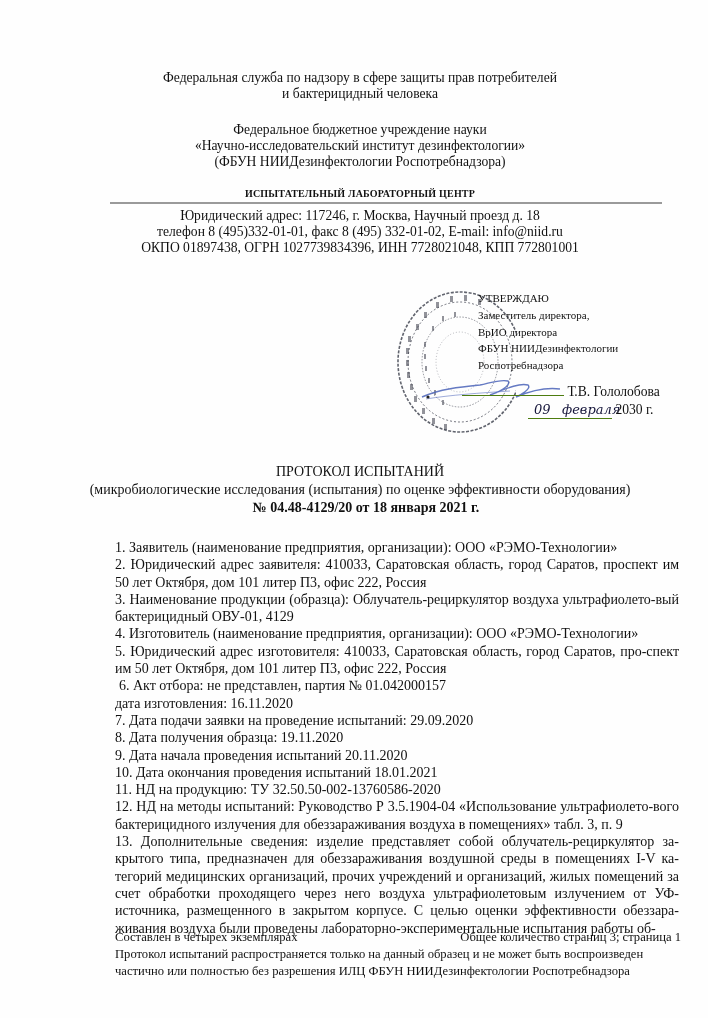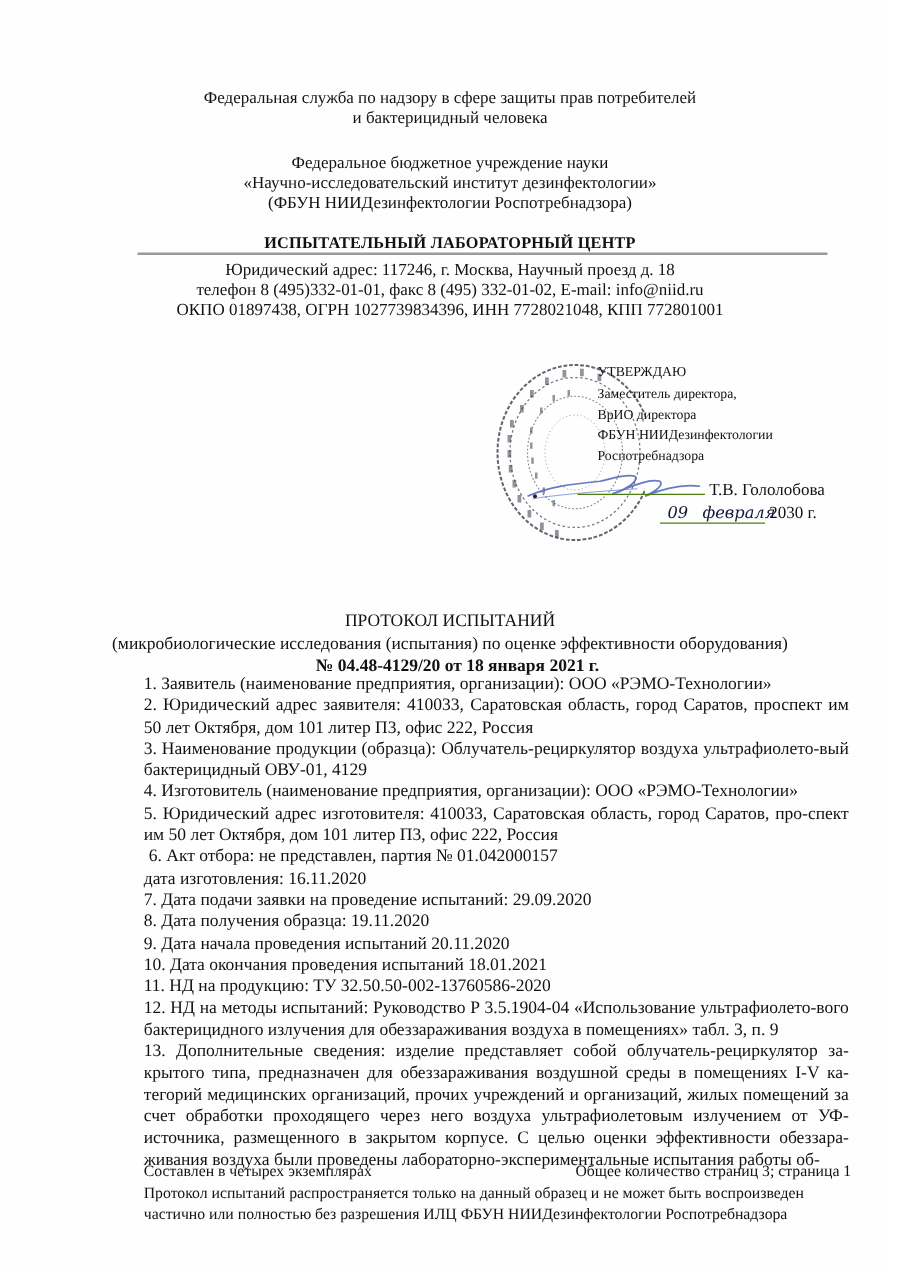--- a/index.html
+++ b/index.html
@@ -7,36 +7,36 @@
       width: 720px; height: 1018px; position: relative; overflow: hidden;
       font-family: "Liberation Serif", "DejaVu Serif", serif;
       color: #111111;
     }
     .page { position: absolute; left: 0; top: 0; width: 708px; height: 1018px; background: #fefefe; }
     .center { position: absolute; left: 0; width: 720px; text-align: center; }
     .line { font-size: 13.6px; line-height: 16px; white-space: nowrap; }
 
     #hdr-agency { top: 70px; }
     #hdr-inst { top: 122px; }
-    #lab-title { top: 186px; font-weight: bold; font-size: 13px; line-height: 16px; letter-spacing: 0.2px; font-family: Liberation Serif, serif; }
+    #lab-title { top: 186px; font-weight: bold; font-size: 10px; line-height: 16px; letter-spacing: 0.2px; font-family: Liberation Serif, serif; }
     #lab-rule { position: absolute; left: 110px; width: 552px; top: 202px; height: 2px; background: #9a9a9a; }
     #lab-info { top: 208px; }
 
     #approval { position: absolute; left: 478px; top: 290px; }
     #approval .line { font-size: 11px; line-height: 16.8px; }
     .sig-row { position: absolute; white-space: nowrap; font-size: 13.6px; }
     #sig-name-row { left: 462px; top: 384px; }
     #sig-date-row { left: 528px; top: 402px; }
     .sig-underline { display: inline-block; border-bottom: 1px solid #4d7c0f; }
     .handwritten { font-family: "DejaVu Serif", serif; font-style: italic; color: #15153a; font-size: 13px; }
 
     #stamp { position: absolute; left: 394px; top: 286px; width: 122px; height: 150px; }
     #signature { position: absolute; left: 420px; top: 375px; width: 150px; height: 30px; }
 
-    #protocol-title { top: 489px; }
+    #protocol-title { top: 463px; }
     #protocol-title .line { font-size: 14px; line-height: 18px; }
     #protocol-number { font-weight: bold; padding-left: 12px; }
 
     #items { position: absolute; left: 115px; top: 539px; width: 564px; }
     .item { font-size: 14px; line-height: 17.3px; text-align: justify; text-align-last: left; }
     .item.lead-space { padding-left: 4px; }
 
     #footer { position: absolute; left: 115px; top: 929px; width: 566px; font-size: 12.6px; line-height: 17px; }
     #footer .row { display: flex; justify-content: space-between; white-space: nowrap; gap: 8px; }
     #footer .note { white-space: nowrap; }

